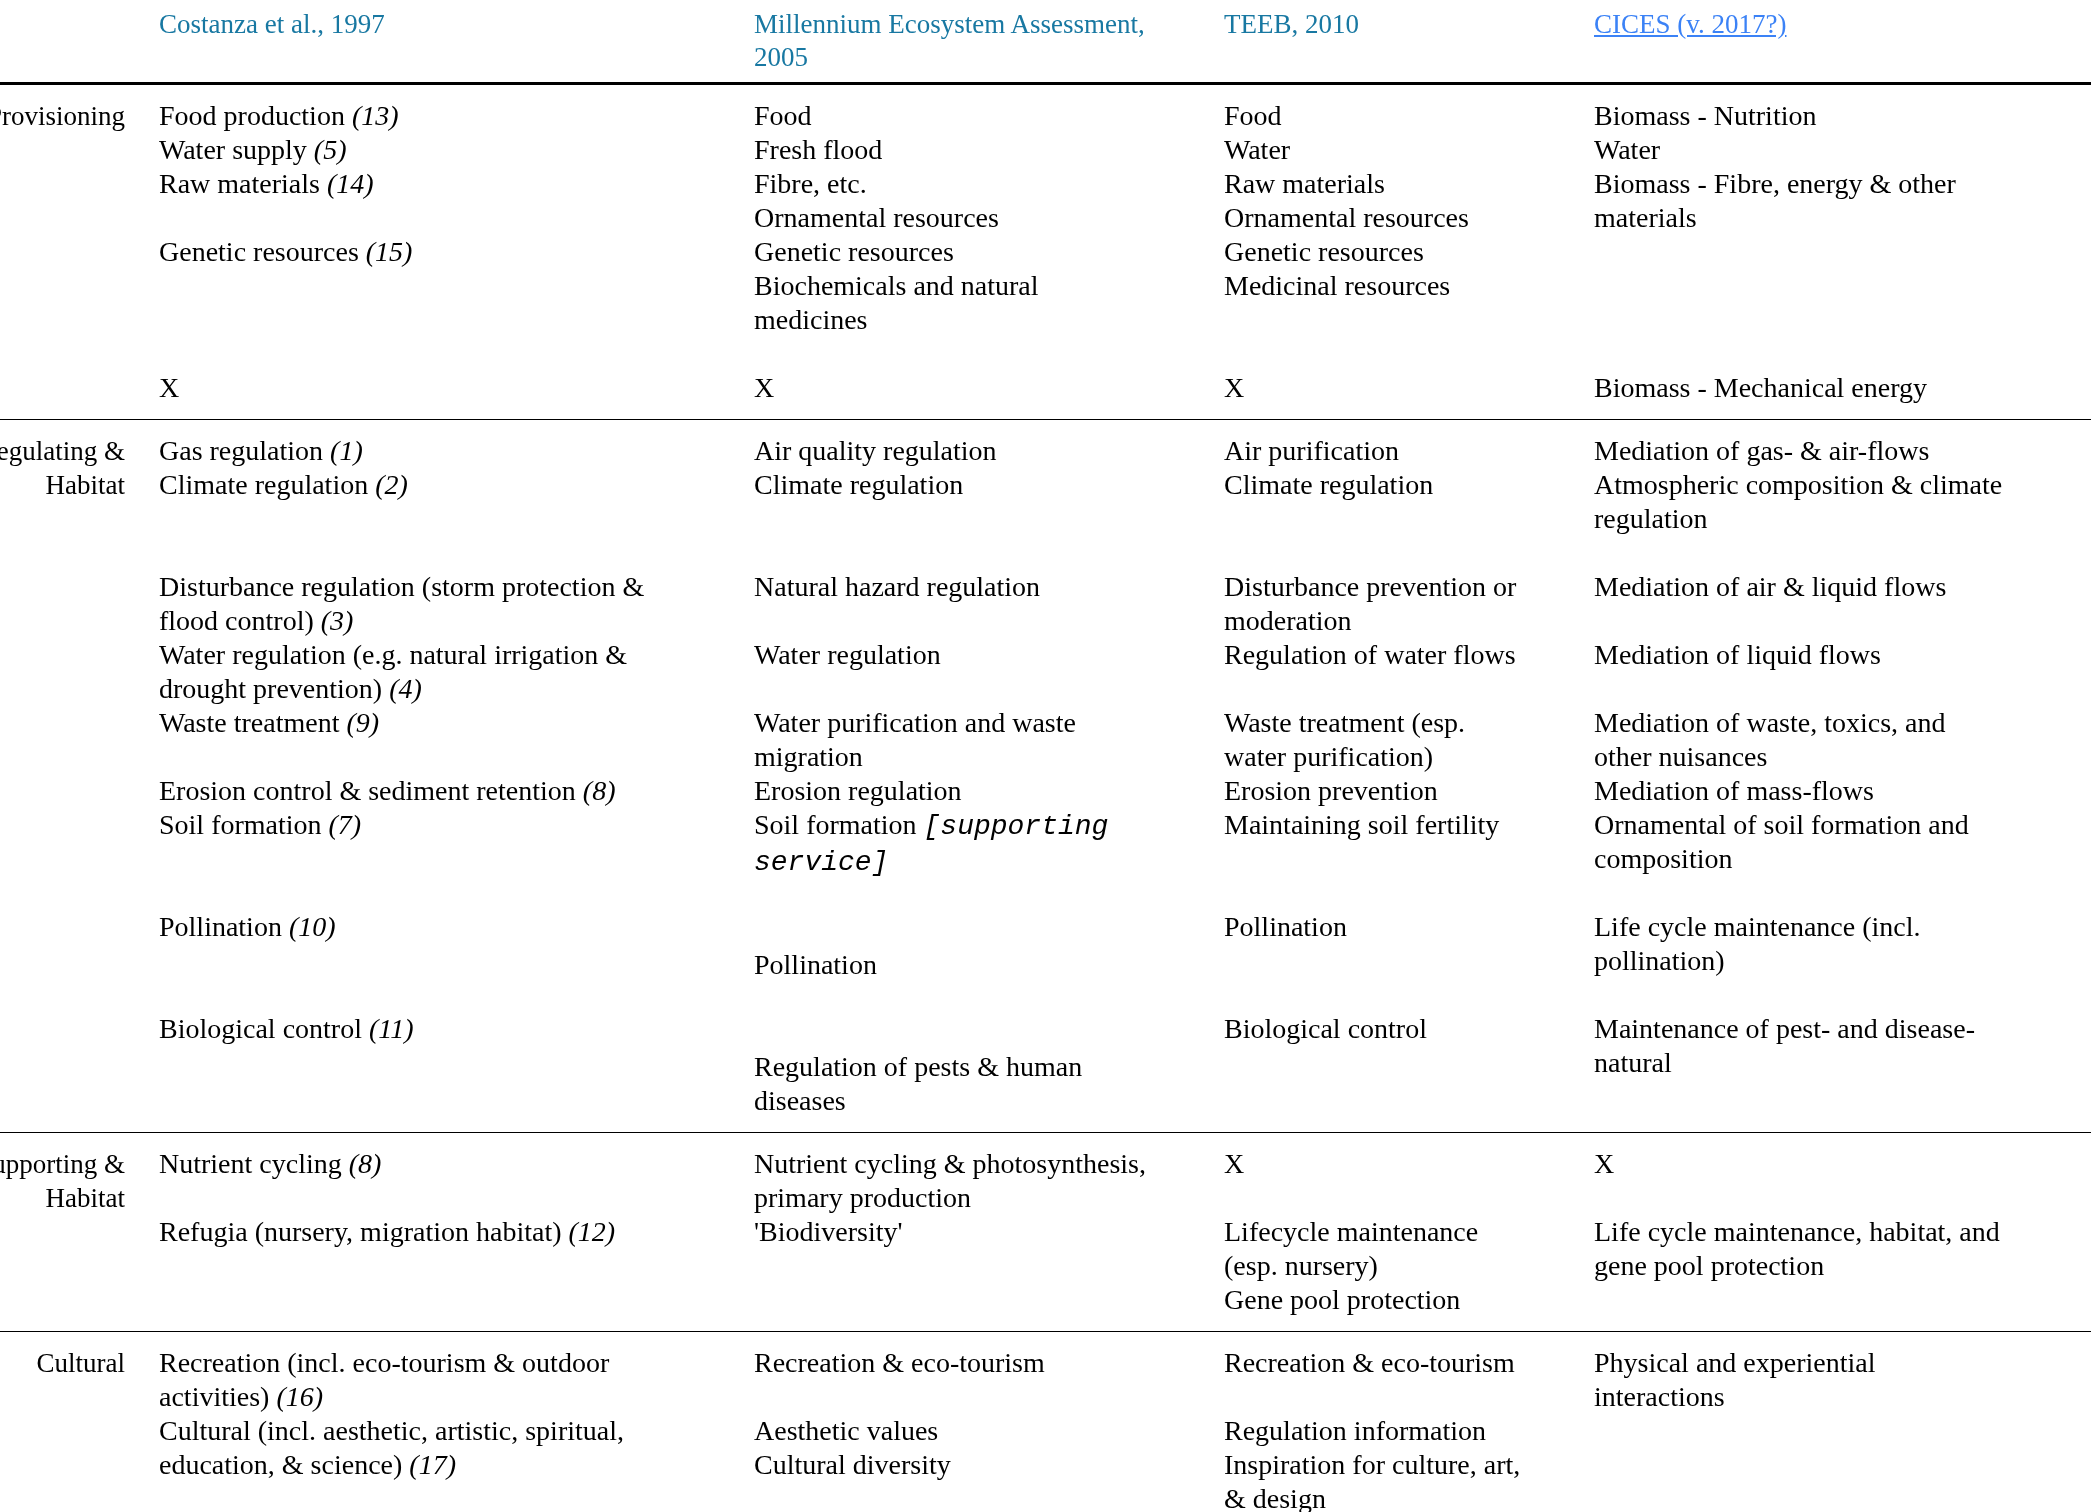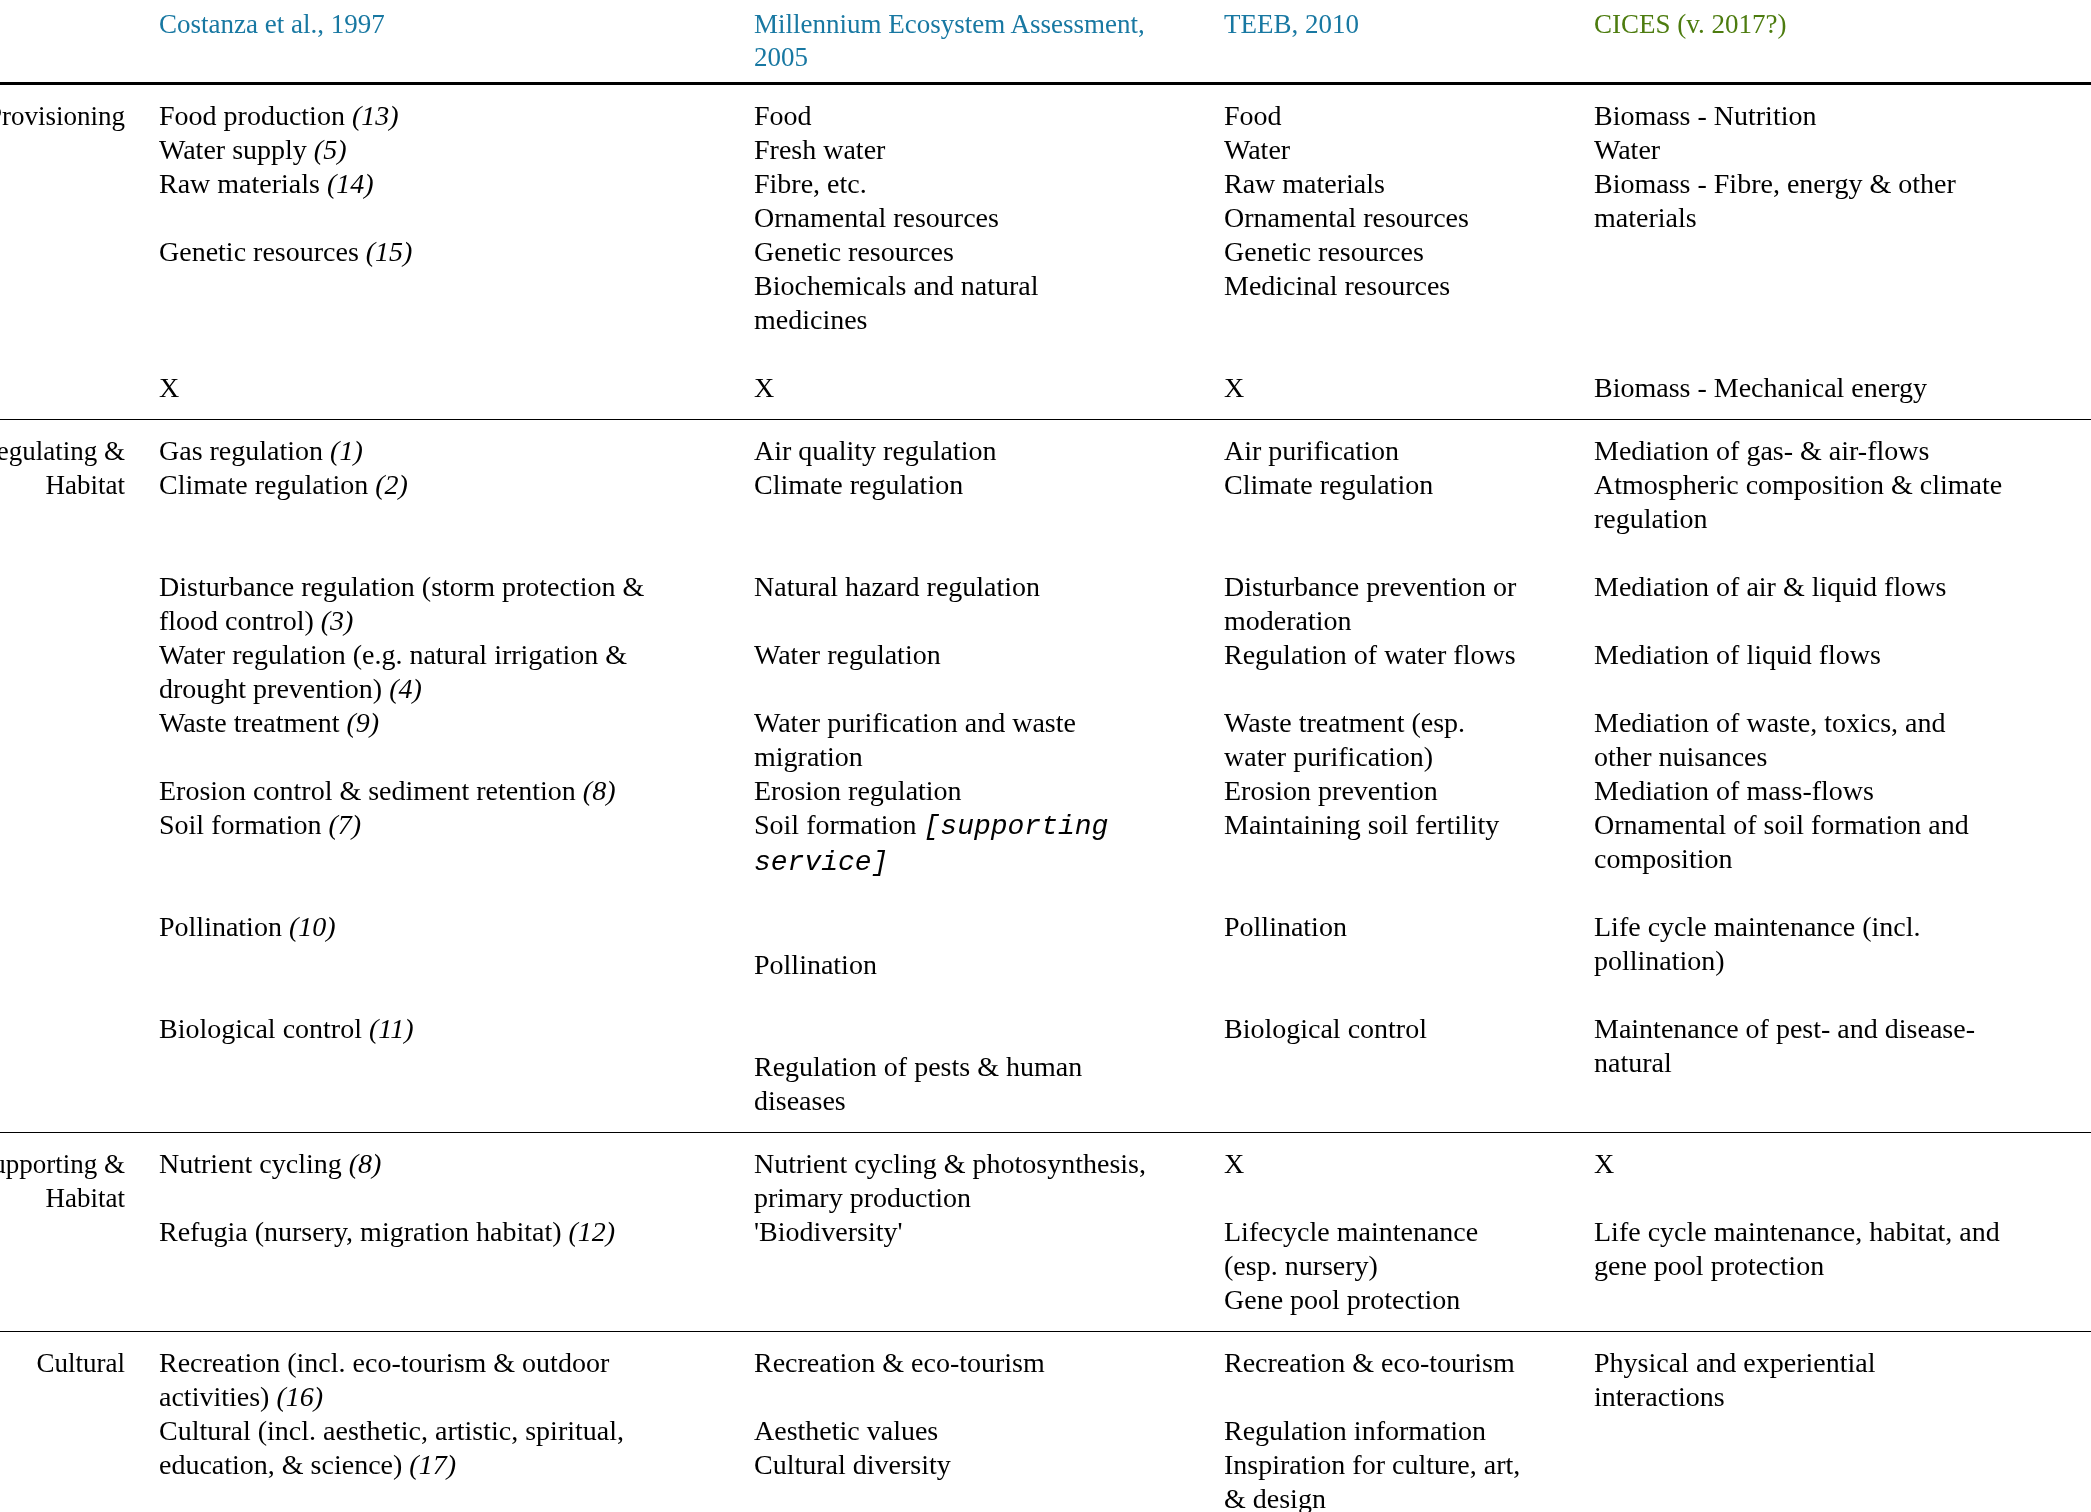--- a/index.html
+++ b/index.html
@@ -43,21 +43,21 @@
     text-align: left;
     vertical-align: top;
     font-weight: normal;
     font-size: 27px;
     line-height: 33px;
     padding: 8px 22px 8px 0;
     color: #1878a2;
     border-bottom: 3px solid #000000;
   }
   thead th.hdr-cat { border-bottom: 3px solid #000000; }
-  thead th.hdr-black { color: #4d7c0f; }
+  thead th.hdr-black { color: #3b82f6; text-decoration: underline; }
 
   tbody td {
     vertical-align: top;
     font-size: 28px;
     line-height: 34px;
     padding: 0 22px 0 0;
     color: #000000;
   }
 
   tbody tr.section-row > td {
@@ -134,21 +134,21 @@
               <span class="line">Genetic resources <span class="num">(15)</span></span>
               <span class="line blank">&nbsp;</span>
               <span class="line blank">&nbsp;</span>
               <span class="line blank">&nbsp;</span>
               <span class="line">X</span>
             </div>
           </td>
           <td>
             <div class="rows">
               <span class="line">Food</span>
-              <span class="line">Fresh water</span>
+              <span class="line">Fresh flood</span>
               <span class="line">Fibre, etc.</span>
               <span class="line">Ornamental resources</span>
               <span class="line">Genetic resources</span>
               <span class="line">Biochemicals and natural</span>
               <span class="line">medicines</span>
               <span class="line blank">&nbsp;</span>
               <span class="line">X</span>
             </div>
           </td>
           <td>

